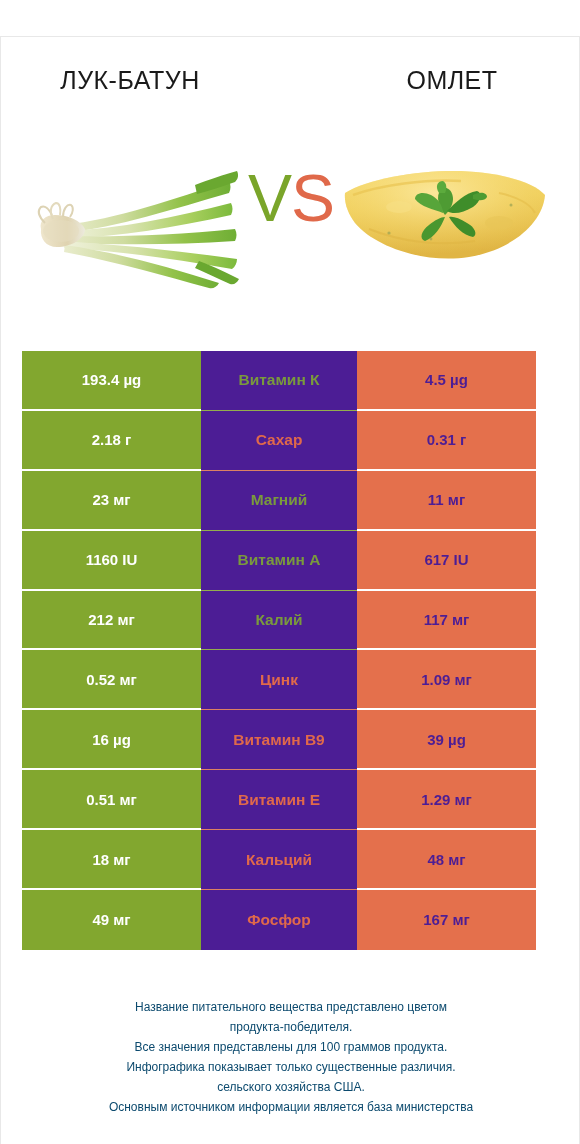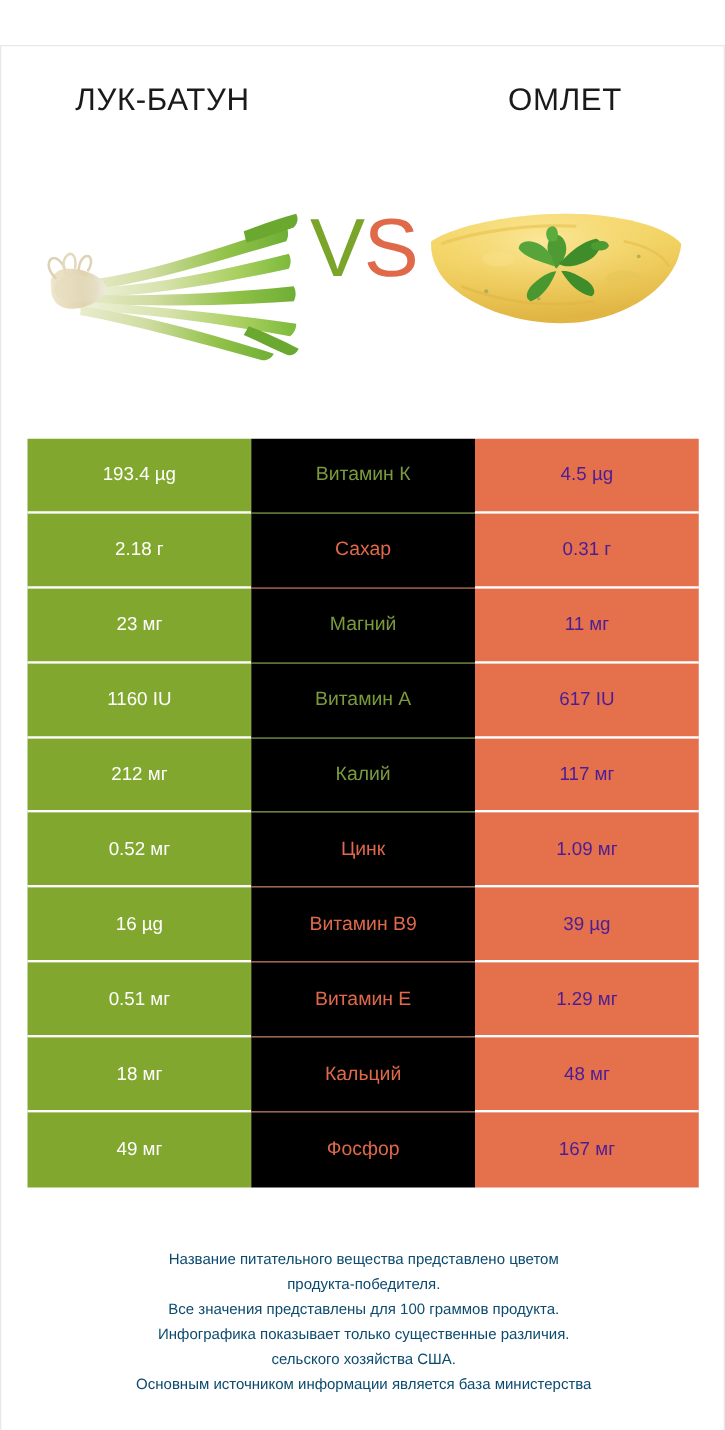--- a/index.html
+++ b/index.html
@@ -93,31 +93,31 @@
     width: 100%;
     height: 59.9px;
     box-sizing: border-box;
   }
   .cell {
     display: flex;
     align-items: center;
     justify-content: center;
     box-sizing: border-box;
     font-size: 15px;
-    font-weight: 400;
+    font-weight: 700;
   }
   .cell.left {
     width: 179px;
     background: #82a72f;
     color: #ffffff;
     border-bottom: 2px solid #ffffff;
   }
   .cell.mid {
-    width: 179px;
-    background: #000000;
+    width: 156px;
+    background: #4c1d95;
     font-size: 15.5px;
   }
   .cell.right {
     width: 179px;
     background: #e4704c;
     color: #4c1d95;
     border-bottom: 2px solid #ffffff;
   }
   .row:last-child .cell.left,
   .row:last-child .cell.right { border-bottom: none; }

